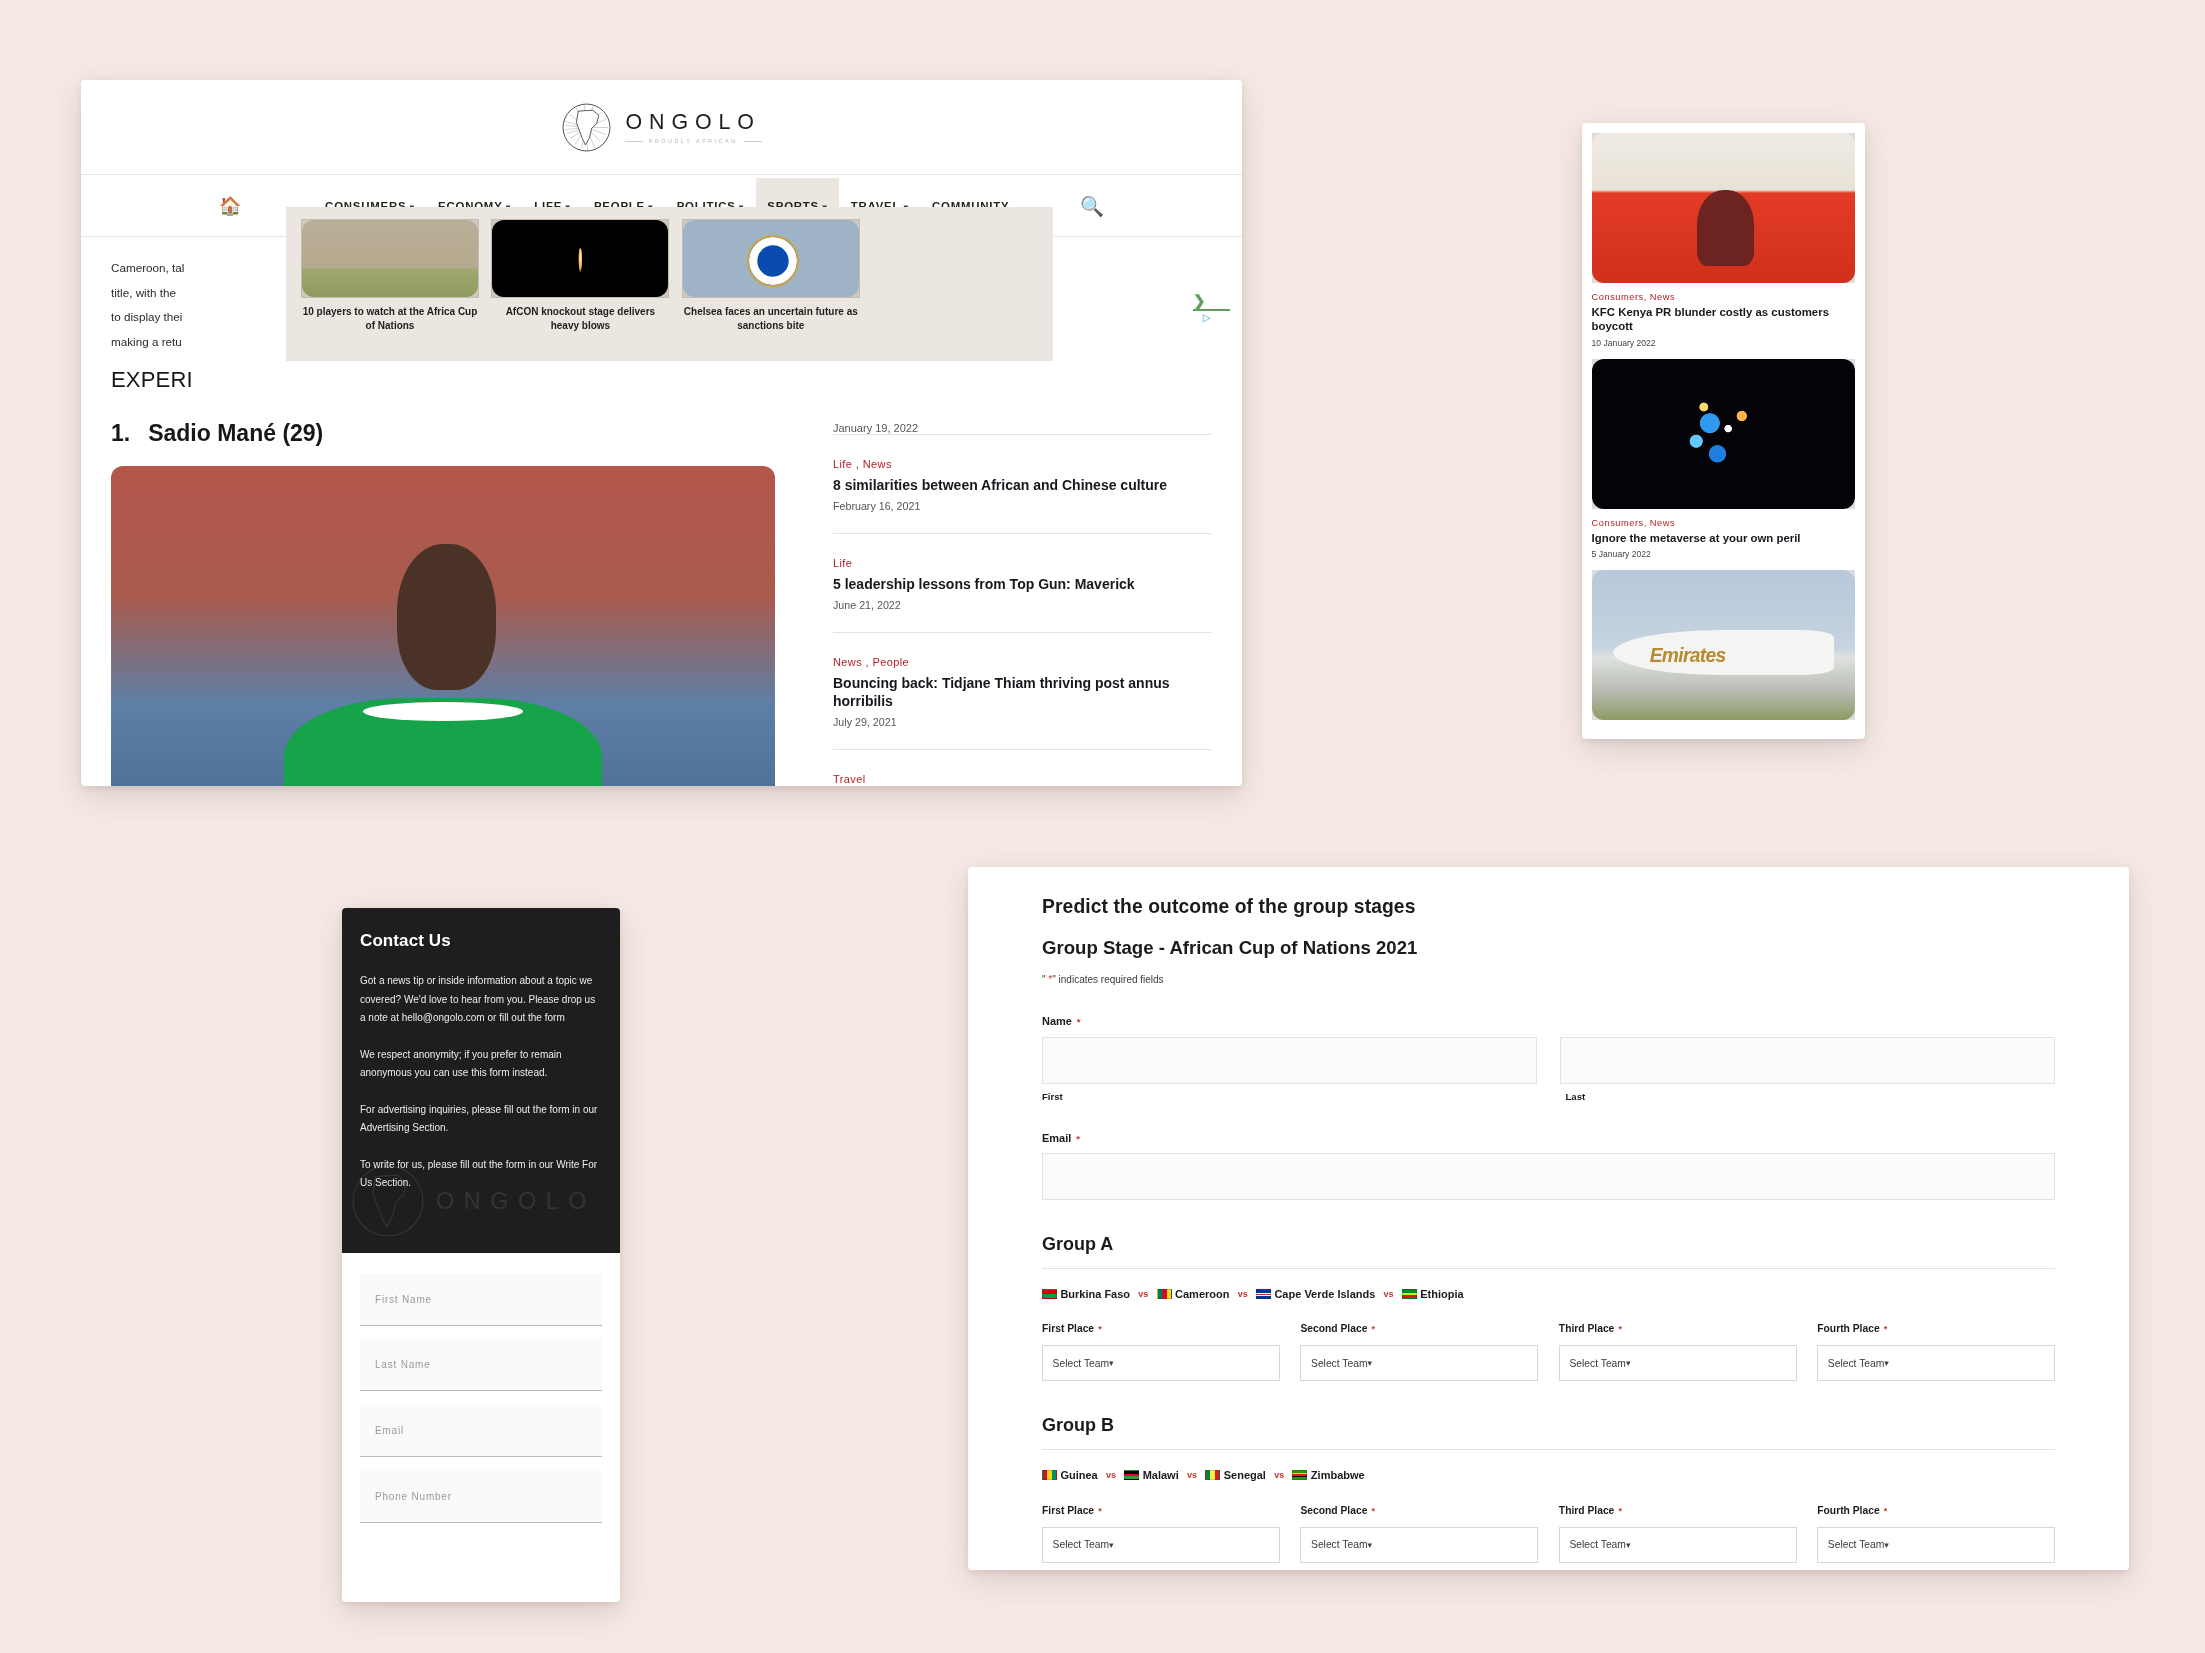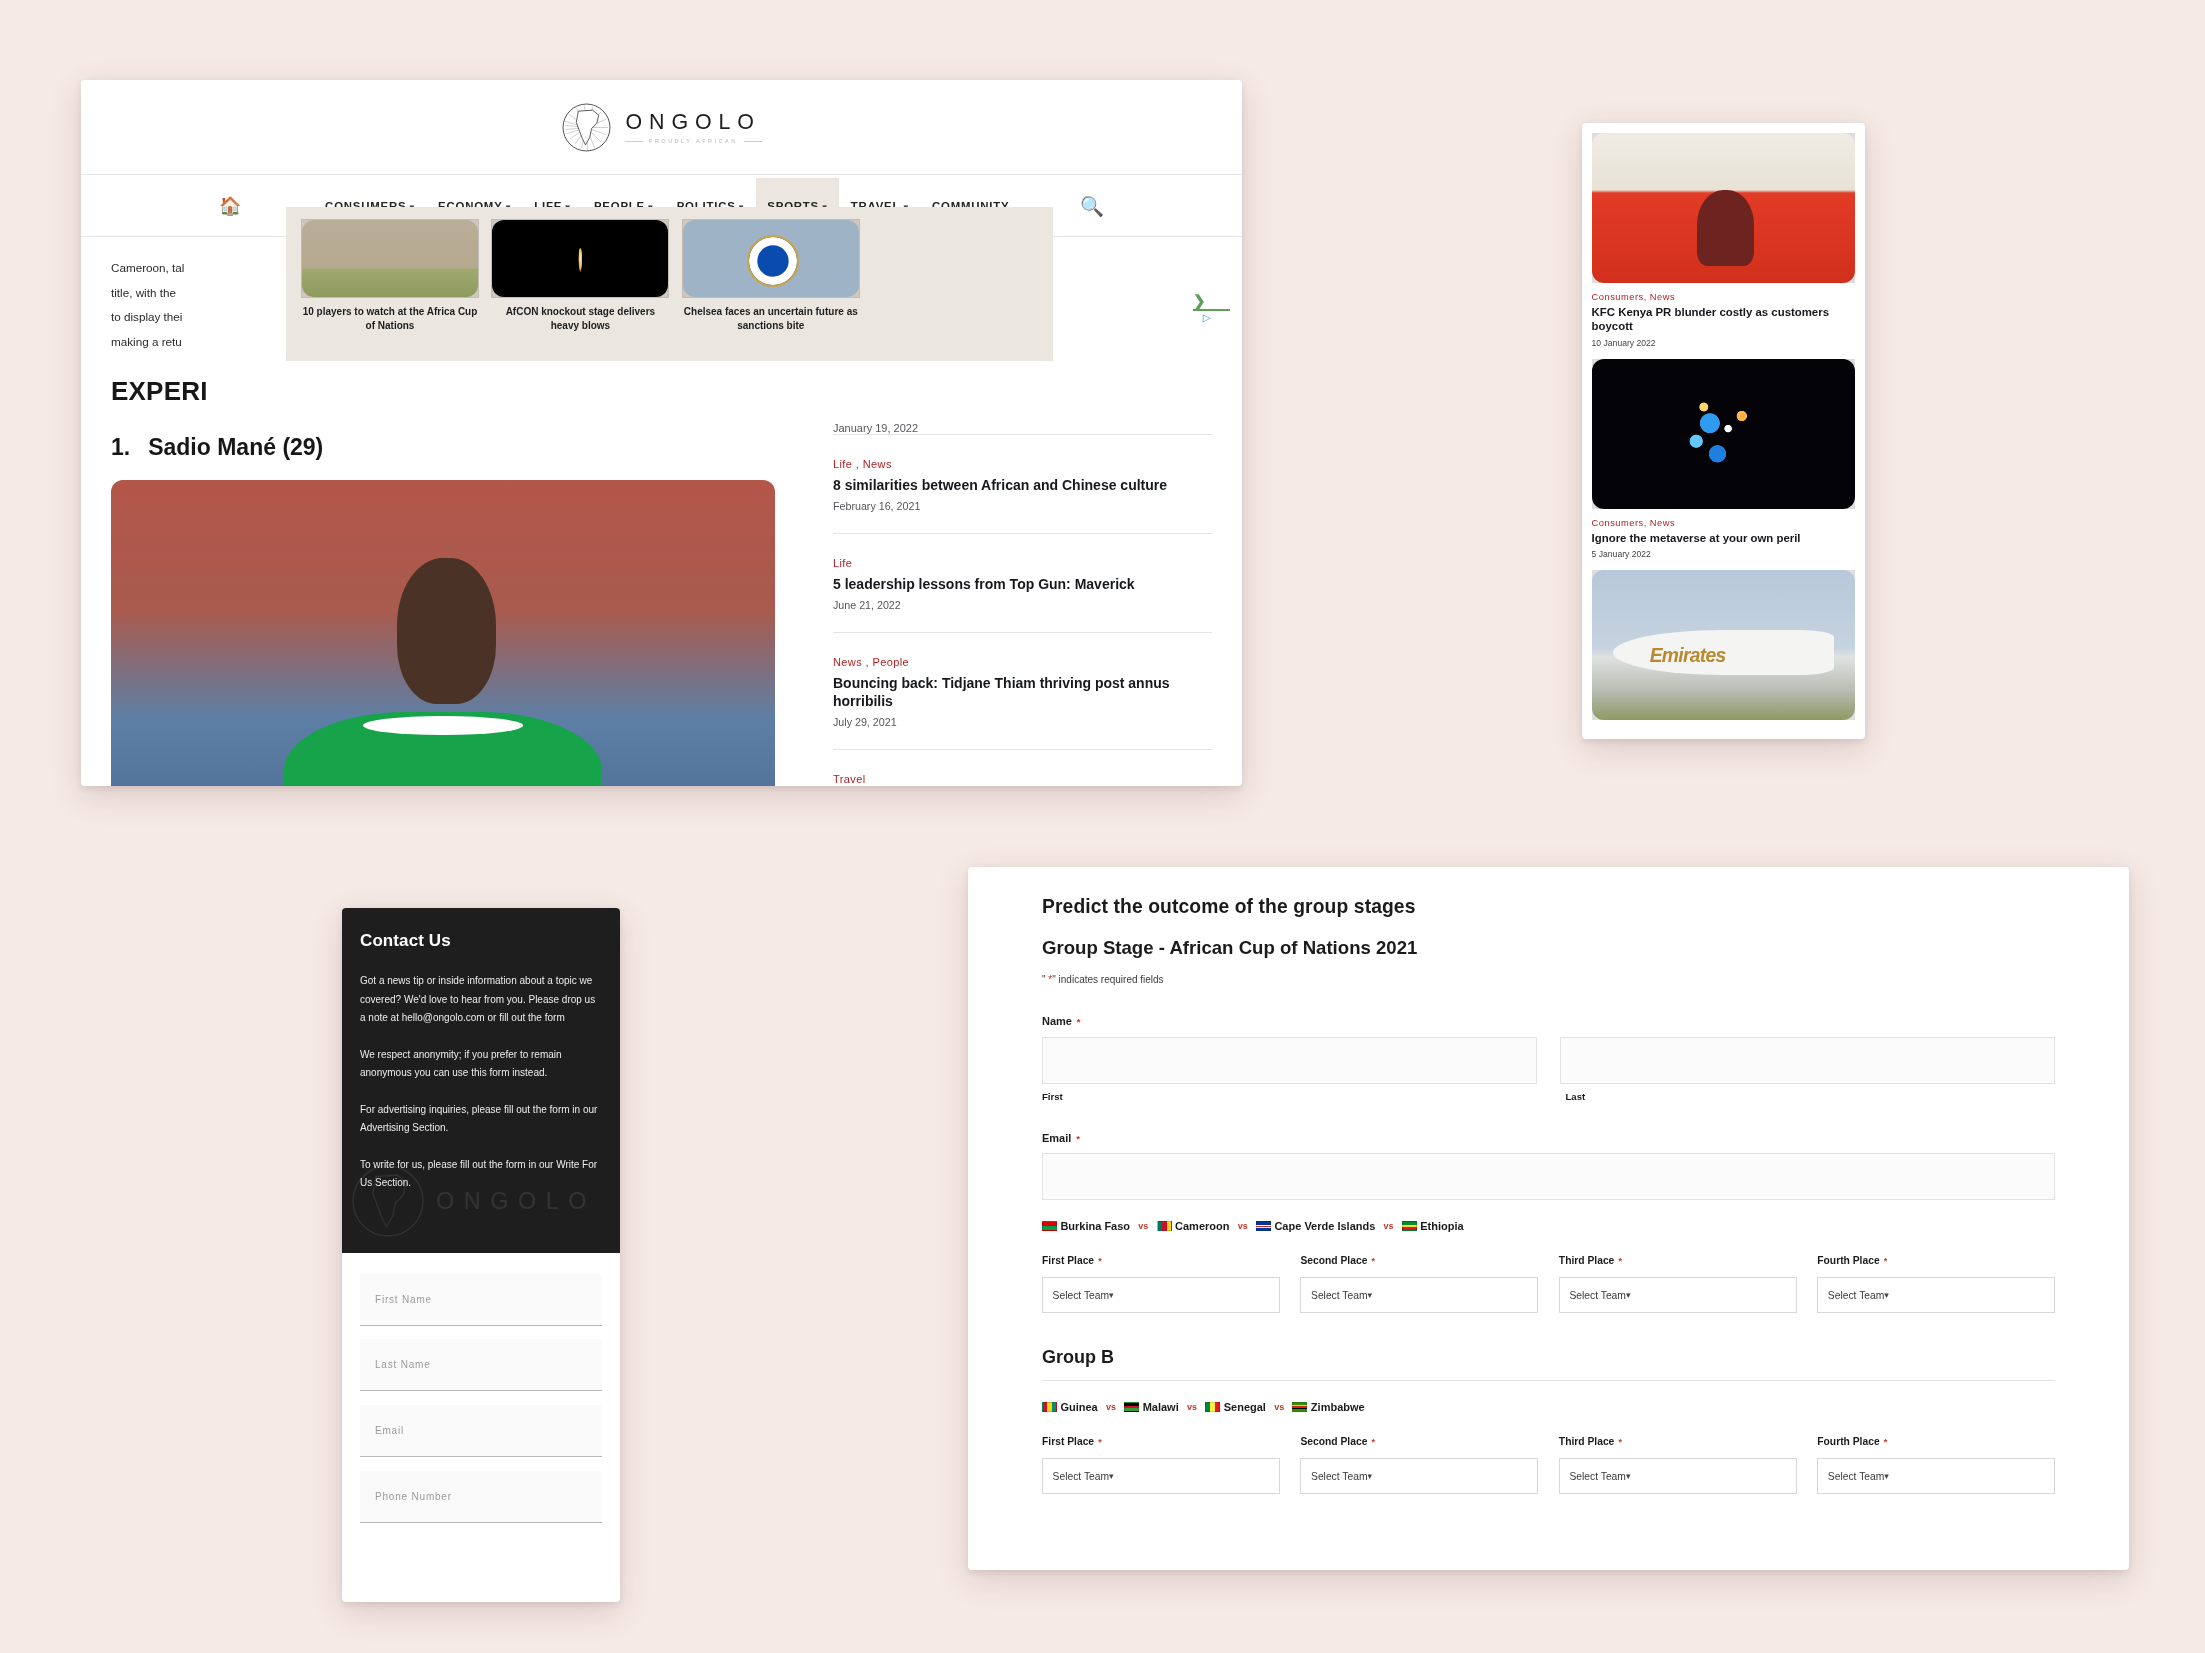--- a/index.html
+++ b/index.html
@@ -74,21 +74,21 @@
     text-align:center; font-weight:600;
   }
 
   
   .content-row { display:flex; padding:0; height:calc(100% - 157px); }
   .article-col { width:727px; padding:19.3px 30px 0 30px; position:relative; }
   .article-para {
     font-size:11.7px; line-height:2.1; color:#2a2a2a; width:100%;
   }
   .article-h2 {
-    margin-top:21px; font-size:26px; font-weight:700; color:#171717;
+    margin-top:12px; font-size:22px; font-weight:400; color:#171717;
     letter-spacing:0.2px;
   }
   .article-h3 {
     margin-top:27.6px; font-size:23px; font-weight:600; color:#171717;
     display:flex; gap:18px;
   }
   .article-photo {
     margin-top:19.3px; width:664px; height:386px; border-radius:1.4px;
     overflow:hidden; position:relative;
   }
@@ -441,20 +441,21 @@
         <div class="f-sub">Last</div>
       </div>
 
       <div class="f-label">
         <span>Email</span><span class="star">*</span>
       </div>
       <div class="f-row">
         <div class="f-input"></div>
       </div>
 
+      <div class="grp-h">Group A</div>
       <div class="grp-teams">
         <span class="team">
           <span class="flag" style="background:linear-gradient(180deg,#de0000 50%,#009e49 50%)"></span>
           <span>Burkina Faso</span>
         </span>
         <span class="vs">vs</span>
         <span class="team">
           <span class="flag" style="background:linear-gradient(90deg,#007a5e 33%,#ce1126 33% 66%,#fcd116 66%)"></span>
           <span>Cameroon</span>
         </span>

